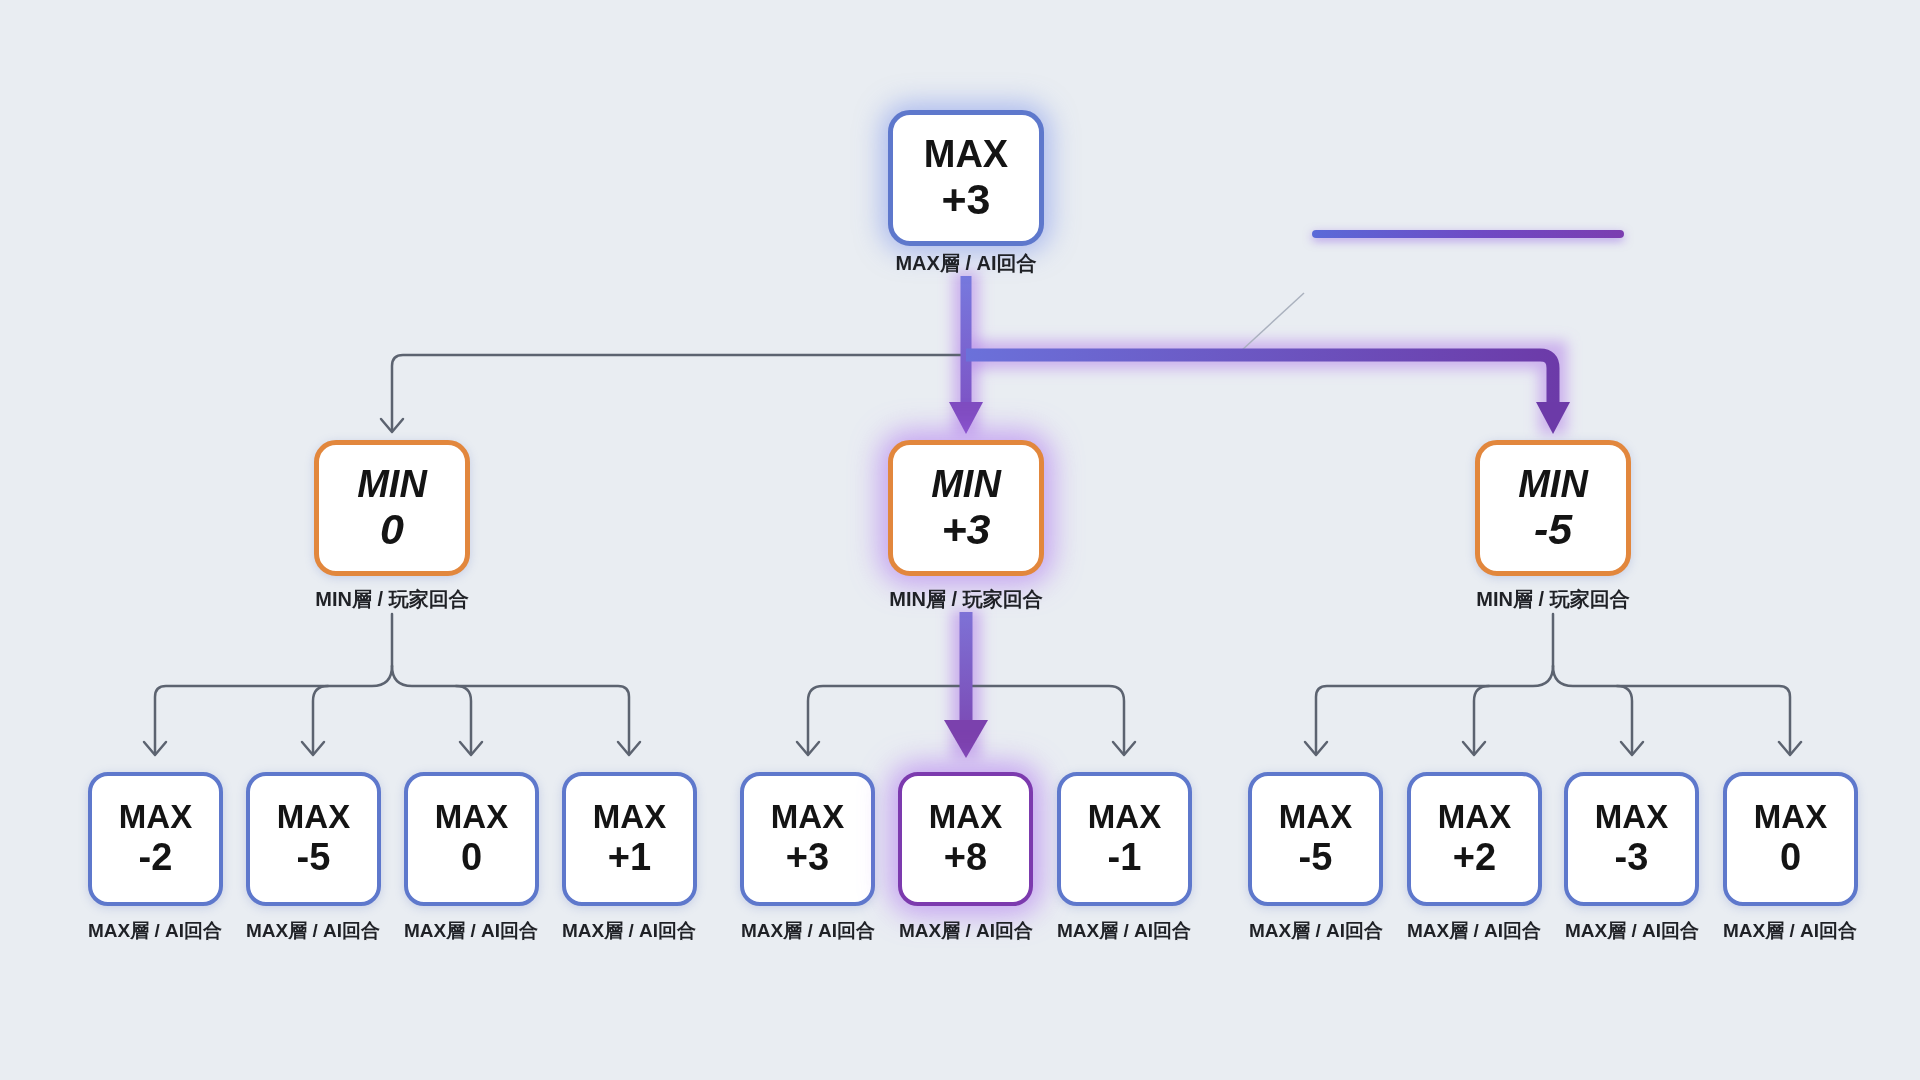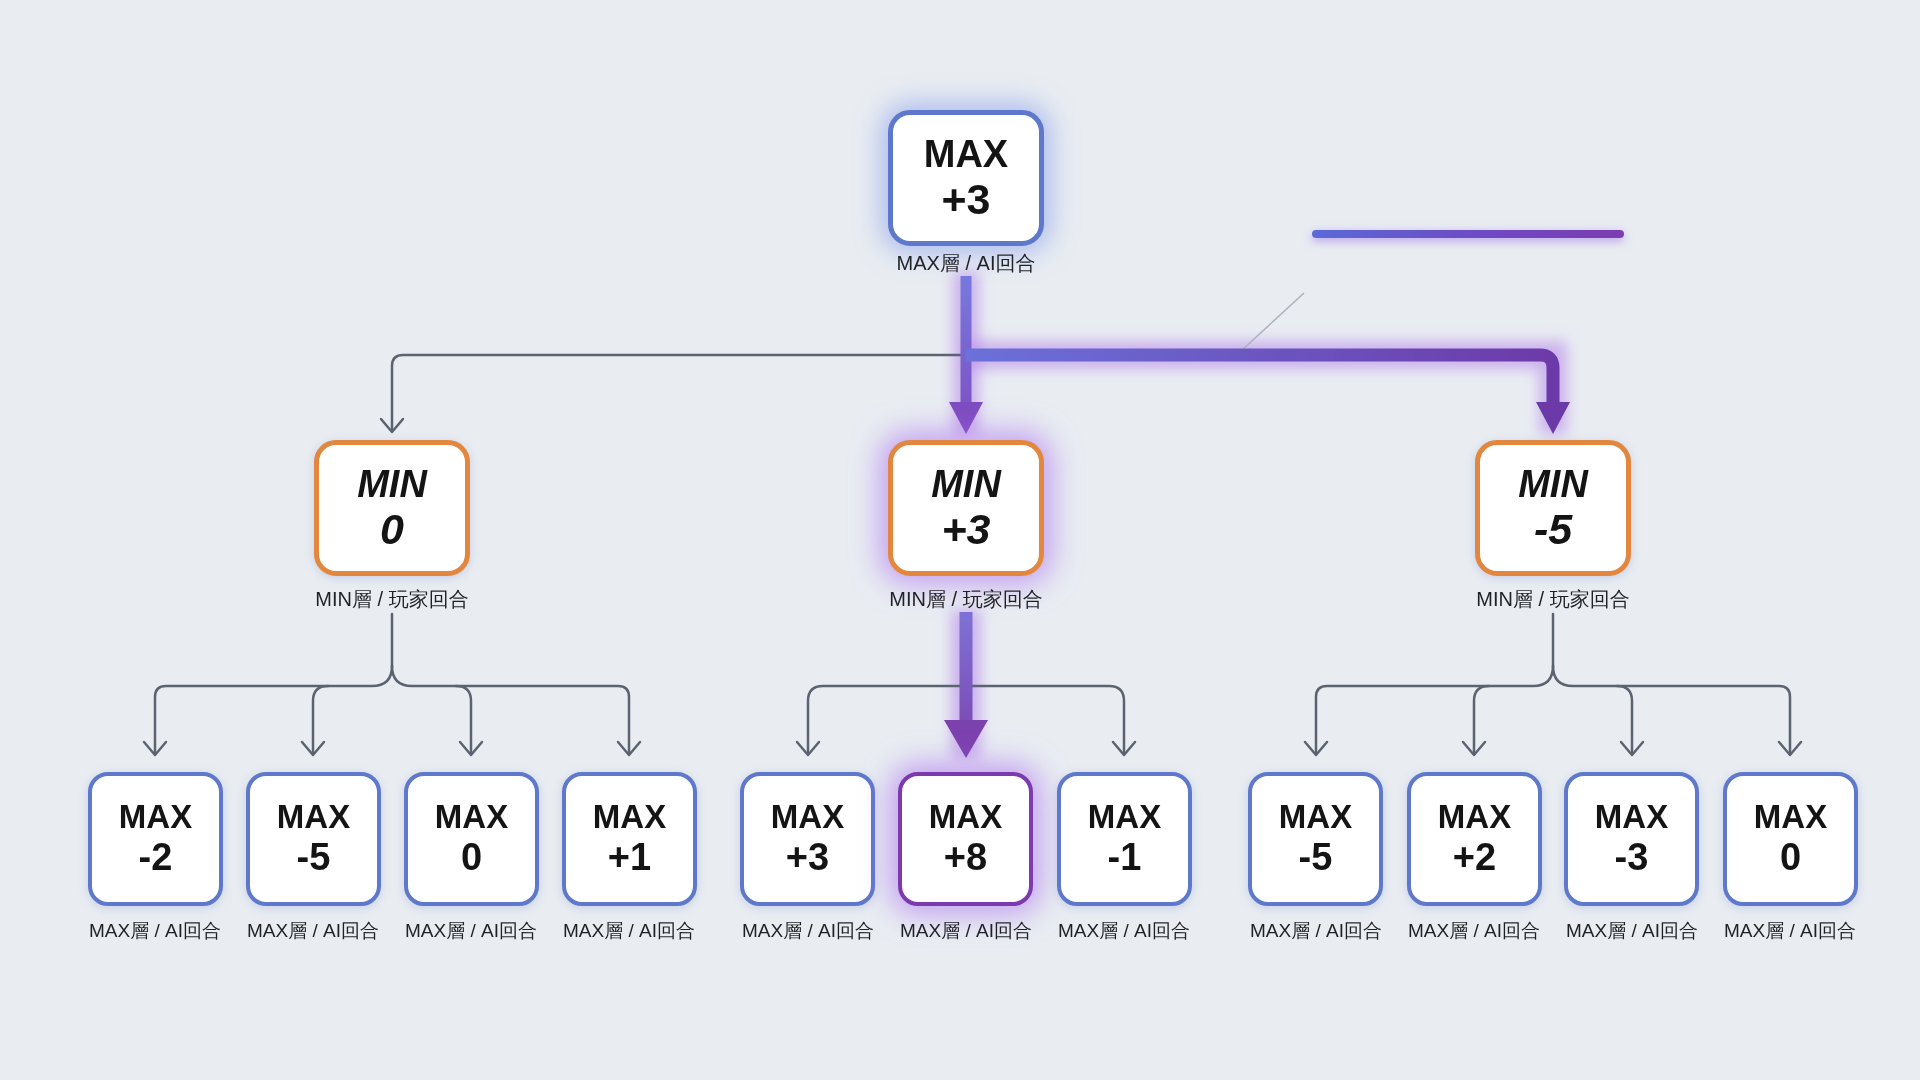--- a/index.html
+++ b/index.html
@@ -25,21 +25,21 @@
   .node.glow-blue{box-shadow:0 0 26px 7px rgba(116,140,235,.50);}
   .node.glow-purple{box-shadow:0 0 28px 9px rgba(168,104,240,.55);}
 
   .node.big .ntype{font-size:38px;font-weight:600;line-height:1.12;}
   .node.big .nval{font-size:43px;font-weight:600;line-height:1.12;}
   .node.leaf .ntype{font-size:33px;font-weight:600;line-height:1.12;}
   .node.leaf .nval{font-size:38px;font-weight:600;line-height:1.12;}
 
   .caption{
     position:absolute;transform:translateX(-50%);
-    white-space:nowrap;font-size:20px;font-weight:400;color:#1f2126;
+    white-space:nowrap;font-size:20px;font-weight:700;color:#1f2126;
   }
   .caption.leafcap{font-size:19px;}
 
   .legend{position:absolute;left:1268px;top:222px;width:400px;text-align:center;}
   .legend .legend-label{font-size:33px;font-weight:700;color:#15161a;white-space:nowrap;}
   .legend .legend-line{
     margin:8px auto 0 auto;width:312px;height:8px;border-radius:4px;
     background:linear-gradient(90deg,#5a6ad8 0%,#6f49c4 55%,#7b3db0 100%);
     box-shadow:0 3px 10px rgba(140,90,225,.55);
   }

